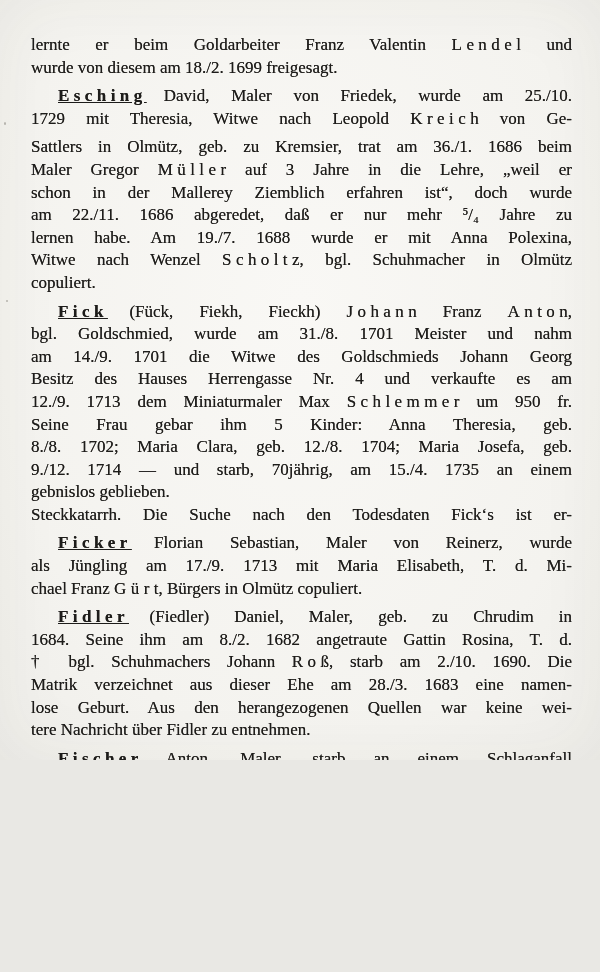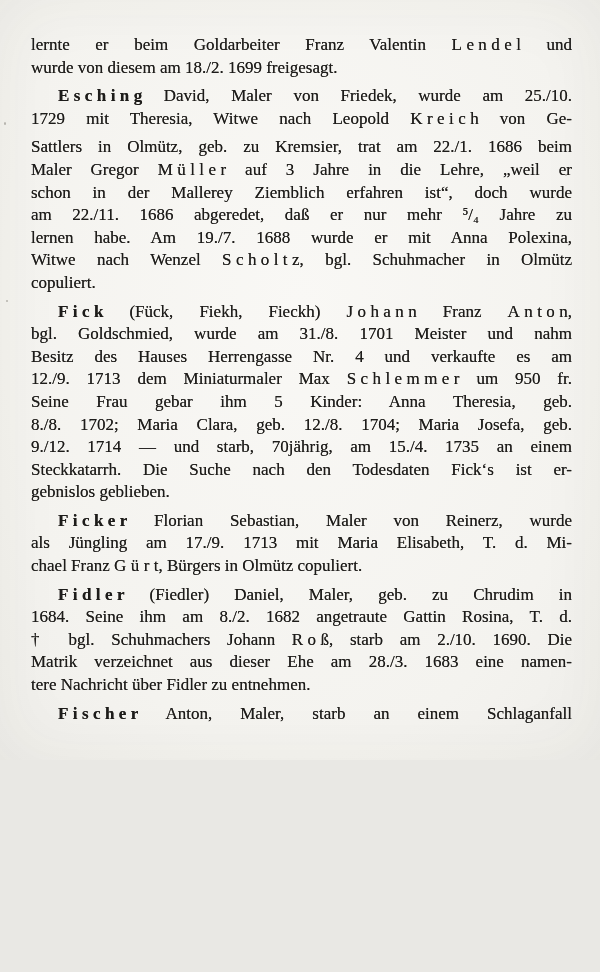--- a/index.html
+++ b/index.html
@@ -24,21 +24,21 @@
     text-shadow: 0 0 0.4px rgba(25,22,18,0.75);
   }
   .paragraph { margin: 0 0 6px 0; }
   .line {
     text-align: justify;
     text-align-last: justify;
   }
   .line.endline { text-align-last: left; }
   .line.indent { text-indent: 27px; }
   .spaced { letter-spacing: 0.26em; margin-right: -0.26em; }
-  .bold { font-weight: 700; }
+  .bold { font-weight: 700; text-decoration: underline; }
   .page-number {
     position: absolute;
     top: 919px; right: 36px;
     font-size: 22px;
     font-weight: 700;
     color: #1d1c1a;
     text-shadow: 0 0 0.4px rgba(25,22,18,0.75);
   }
   .speck {
     position: absolute;
@@ -57,49 +57,51 @@
   <div class="text-block">
       <div class="paragraph">
         <div class="line"><span>lernte er beim Goldarbeiter Franz Valentin </span><span class="spaced">Lendel</span><span> und</span></div>
         <div class="line endline"><span>wurde von diesem am 18./2. 1699 freigesagt.</span></div>
       </div>
       <div class="paragraph">
         <div class="line indent"><span class="bold spaced">Esching</span><span> David, Maler von Friedek, wurde am 25./10.</span></div>
         <div class="line"><span>1729 mit Theresia, Witwe nach Leopold </span><span class="spaced">Kreich</span><span> von Ge-</span></div>
       </div>
       <div class="paragraph">
-        <div class="line"><span>Sattlers in Olmütz, geb. zu Kremsier, trat am 22./1. 1686 beim</span></div>
+        <div class="line"><span>Sattlers in Olmütz, geb. zu Kremsier, trat am 36./1. 1686 beim</span></div>
         <div class="line"><span>Maler Gregor </span><span class="spaced">Müller</span><span> auf 3 Jahre in die Lehre, „weil er</span></div>
         <div class="line"><span>schon in der Mallerey Ziemblich erfahren ist“, doch wurde</span></div>
         <div class="line"><span>am 22./11. 1686 abgeredet, daß er nur mehr ⁵/₄ Jahre zu</span></div>
         <div class="line"><span>lernen habe. Am 19./7. 1688 wurde er mit Anna Polexina,</span></div>
         <div class="line"><span>Witwe nach Wenzel </span><span class="spaced">Scholtz</span><span>, bgl. Schuhmacher in Olmütz</span></div>
         <div class="line endline"><span>copuliert.</span></div>
       </div>
       <div class="paragraph">
         <div class="line indent"><span class="bold spaced">Fick</span><span> (Fück, Fiekh, Fieckh) </span><span class="spaced">Johann</span><span> Franz </span><span class="spaced">Anton</span><span>,</span></div>
         <div class="line"><span>bgl. Goldschmied, wurde am 31./8. 1701 Meister und nahm</span></div>
+        <div class="line"><span>am 14./9. 1701 die Witwe des Goldschmieds Johann Georg</span></div>
         <div class="line"><span>Besitz des Hauses Herrengasse Nr. 4 und verkaufte es am</span></div>
         <div class="line"><span>12./9. 1713 dem Miniaturmaler Max </span><span class="spaced">Schlemmer</span><span> um 950 fr.</span></div>
         <div class="line"><span>Seine Frau gebar ihm 5 Kinder: Anna Theresia, geb.</span></div>
         <div class="line"><span>8./8. 1702; Maria Clara, geb. 12./8. 1704; Maria Josefa, geb.</span></div>
         <div class="line"><span>9./12. 1714 — und starb, 70jährig, am 15./4. 1735 an einem</span></div>
+        <div class="line endline"><span>gebnislos geblieben.</span></div>
         <div class="line"><span>Steckkatarrh. Die Suche nach den Todesdaten Fick‘s ist er-</span></div>
-        <div class="line endline"><span>gebnislos geblieben.</span></div>
       </div>
       <div class="paragraph">
         <div class="line indent"><span class="bold spaced">Ficker</span><span> Florian Sebastian, Maler von Reinerz, wurde</span></div>
         <div class="line"><span>als Jüngling am 17./9. 1713 mit Maria Elisabeth, T. d. Mi-</span></div>
         <div class="line endline"><span>chael Franz </span><span class="spaced">Gürt</span><span>, Bürgers in Olmütz copuliert.</span></div>
       </div>
       <div class="paragraph">
         <div class="line indent"><span class="bold spaced">Fidler</span><span> (Fiedler) Daniel, Maler, geb. zu Chrudim in</span></div>
         <div class="line"><span>1684. Seine ihm am 8./2. 1682 angetraute Gattin Rosina, T. d.</span></div>
         <div class="line"><span>† bgl. Schuhmachers Johann </span><span class="spaced">Roß</span><span>, starb am 2./10. 1690. Die</span></div>
         <div class="line"><span>Matrik verzeichnet aus dieser Ehe am 28./3. 1683 eine namen-</span></div>
+        <div class="line"><span>lose Geburt. Aus den herangezogenen Quellen war keine wei-</span></div>
         <div class="line endline"><span>tere Nachricht über Fidler zu entnehmen.</span></div>
       </div>
       <div class="paragraph">
         <div class="line indent"><span class="bold spaced">Fischer</span><span> Anton, Maler, starb an einem Schlaganfall</span></div>
       </div>
     </div>
   <div class="page-number">57</div>
   <div class="speck s1"></div>
   <div class="speck s2"></div>
   <div class="speck s3"></div>

